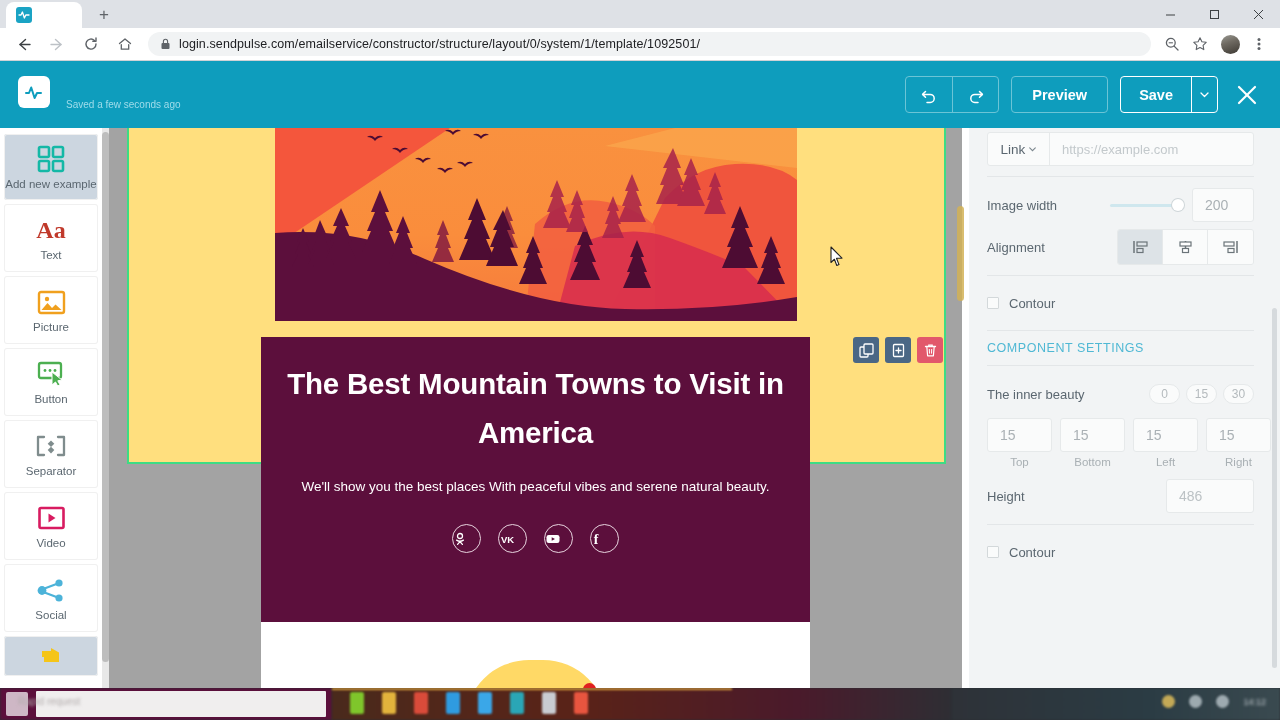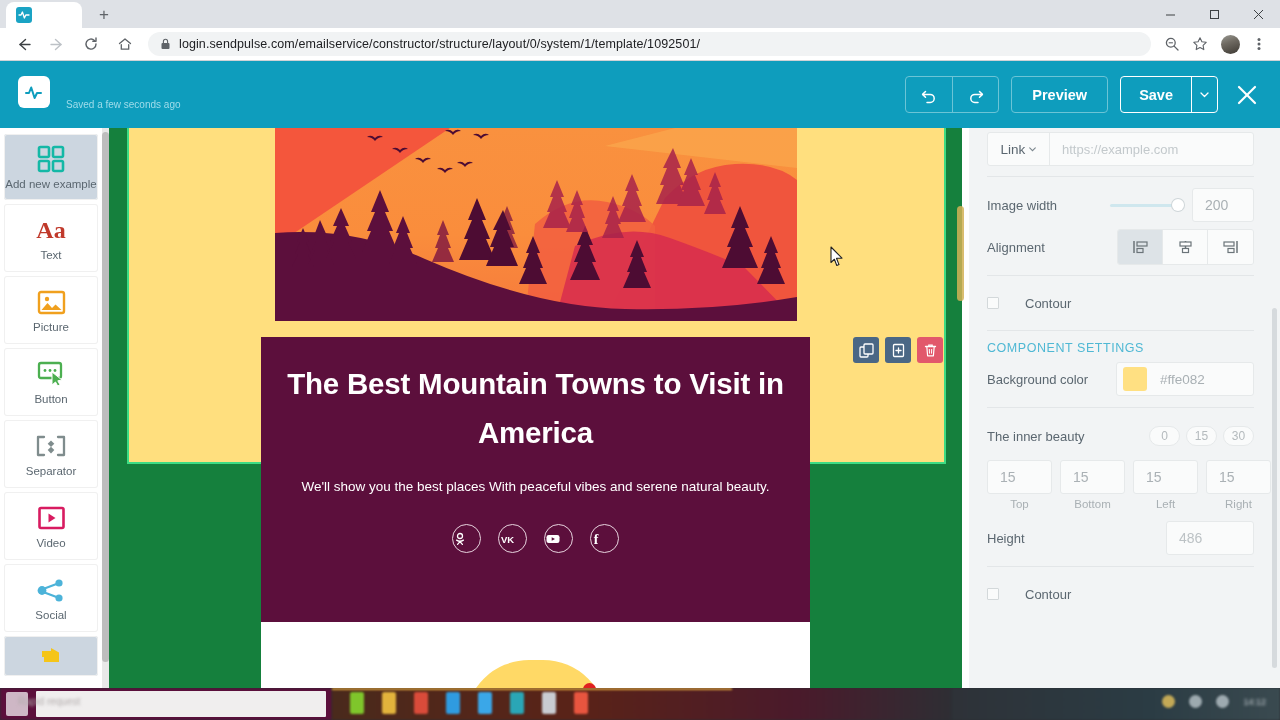--- a/index.html
+++ b/index.html
@@ -145,21 +145,21 @@
     background:#e8e8e8;
   }
   .side-scrollthumb {
     position:absolute; left:102px; top:132px; width:7px; height:530px;
     background:#bdbdbd; border-radius:4px;
   }
 
   
   .canvas {
     position:absolute; left:109px; top:128px; width:853px; height:560px;
-    background:#15803d; overflow:hidden;
+    background:#a3a3a3; overflow:hidden;
   }
   .email-wrap { position:absolute; left:0; top:0; width:853px; }
 
   .block-image {
     position:absolute; left:19px; top:-22px; width:817px; height:357px;
     background:#ffdf7e; outline:2px solid #3ddc84; outline-offset:-1px;
   }
   .hero-img {
     position:absolute; left:147px; top:22px; width:522px; height:193px;
     overflow:hidden; background:#f4663a;
@@ -260,21 +260,21 @@
   }
   .align-group { display:flex; border:1px solid #e6e9ea; border-radius:3px; overflow:hidden; }
   .align-btn {
     width:45px; height:34px; background:#fafbfb; display:flex;
     align-items:center; justify-content:center; cursor:pointer;
     border-right:1px solid #e6e9ea;
   }
   .align-btn:last-child { border-right:none; }
   .align-btn.active { background:#dde3e7; }
 
-  .chk-row { display:flex; align-items:center; gap:26px; min-height:34px; }
+  .chk-row { display:flex; align-items:center; gap:10px; min-height:34px; }
   .chkbox {
     width:12px; height:12px; border:1px solid #d3d8da; background:#fafbfb;
     border-radius:1px; cursor:pointer;
   }
   .chk-label { font-size:13px; color:#5b6770; }
 
   .rp-section-title {
     font-size:12.5px; color:#4fb8d4; letter-spacing:.55px; font-weight:400;
     margin:10px 0 6px 0;
   }
@@ -763,27 +763,20 @@
 
       <div class="chk-row">
         <div class="chkbox"></div>
         <span class="chk-label">Contour</span>
       </div>
 
       <div class="rp-divider"></div>
 
       <div class="rp-section-title">COMPONENT SETTINGS</div>
 
-      <div class="rp-row">
-        <span class="rp-label">Background color</span>
-        <div class="color-field">
-          <div class="color-swatch"></div>
-          <span class="color-hex">#ffe082</span>
-        </div>
-      </div>
 
       <div class="rp-divider"></div>
 
       <div class="rp-row">
         <span class="rp-label">The inner beauty</span>
         <div class="pad-presets">
           <div class="pad-preset">0</div>
           <div class="pad-preset">15</div>
           <div class="pad-preset">30</div>
         </div>

